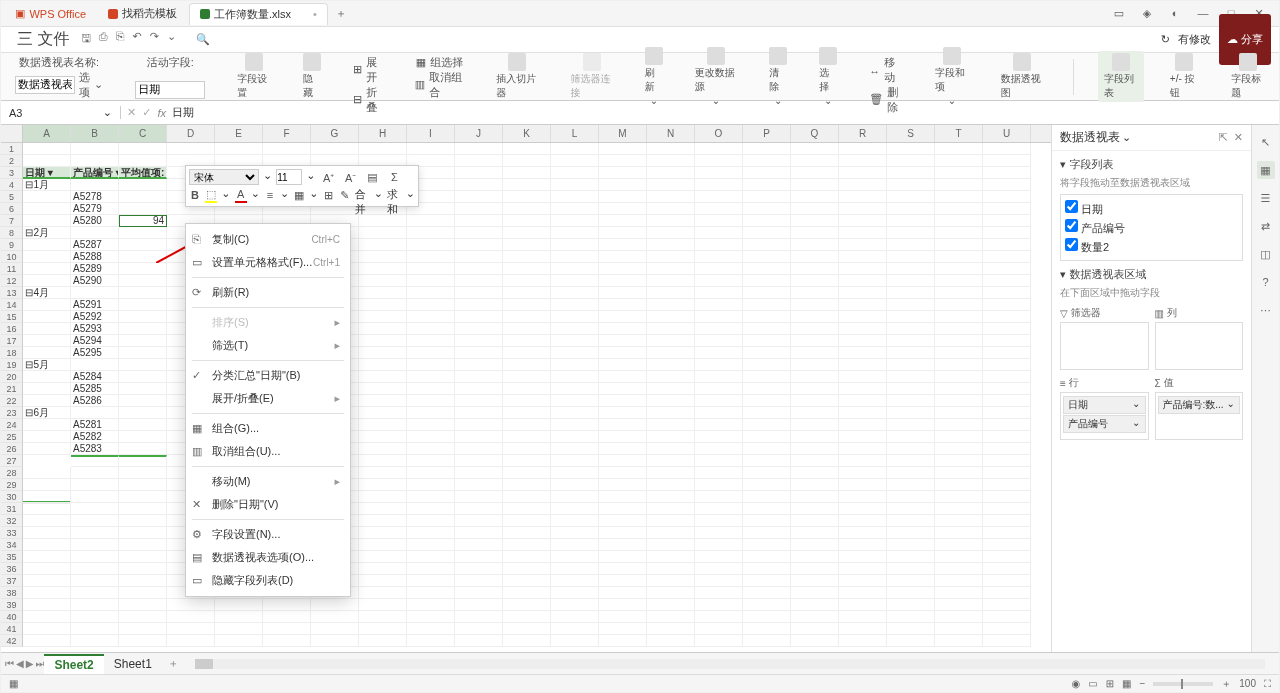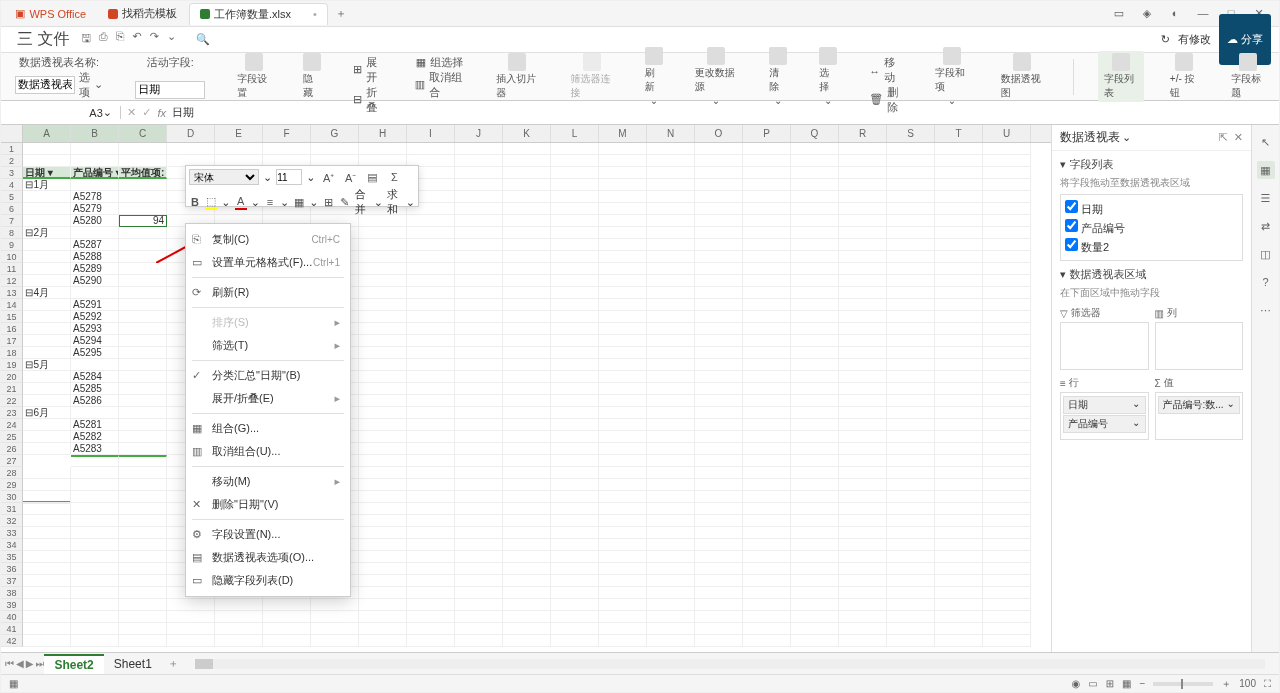--- a/index.html
+++ b/index.html
@@ -14,35 +14,35 @@
 .titlebar .plus { width: 22px; text-align: center; color: #666; }
 .titlebar .winctrl { margin-left: auto; display: flex; gap: 12px; color: #666; padding-right: 8px; }
 .titlebar .winctrl span { width: 16px; text-align: center; }
 
 
 .menubar { height: 26px; display: flex; align-items: center; padding: 0 8px; gap: 4px; border-bottom: 1px solid #e0e0e0; }
 .menubar .menu-item { padding: 2px 8px; font-size: 16px; color: #444; }
 .menubar .menu-item.active { color: #2e7d32; border-bottom: 2px solid #2e7d32; }
 .menubar .icons { display: flex; gap: 8px; padding-right: 8px; color: #666; }
 .menubar .right { margin-left: auto; display: flex; align-items: center; gap: 8px; }
-.share-btn { background: #0c4a6e; color: #fff; padding: 18px 8px; border-radius: 3px; font-size: 11px; }
+.share-btn { background: #7f1d1d; color: #fff; padding: 18px 8px; border-radius: 3px; font-size: 11px; }
 
 
 .ribbon { height: 48px; display: flex; align-items: center; padding: 2px 8px; border-bottom: 1px solid #ccc; gap: 20px; background: #fafafa; }
 .ribbon-group { display: flex; flex-direction: column; align-items: center; padding: 0 6px; font-size: 10px; color: #555; border-right: 1px solid #e5e5e5; height: 44px; justify-content: space-between; }
 .ribbon-group.noborder { border-right: none; }
 .ribbon-input-row { display: flex; align-items: center; gap: 4px; font-size: 11px; }
 .ribbon-input-row input { width: 60px; height: 18px; border: 1px solid #ccc; font-size: 11px; padding: 0 2px; }
 .ribbon-btn { display: flex; flex-direction: column; align-items: center; padding: 2px 6px; font-size: 10px; color: #555; gap: 1px; }
 .ribbon-btn .ico { width: 18px; height: 18px; background: #ddd; border-radius: 2px; }
 .ribbon-active { background: #e8f0e8; border-radius: 2px; }
 
 
 .formulabar { height: 24px; display: flex; align-items: center; border-bottom: 1px solid #ccc; }
-.namebox { width: 120px; border-right: 1px solid #ccc; padding: 0 8px; display: flex; align-items: center; justify-content: flex-end; }
+.namebox { width: 120px; border-right: 1px solid #ccc; padding: 0 8px; display: flex; align-items: center; justify-content: space-between; }
 .fx-area { display: flex; align-items: center; gap: 6px; padding: 0 6px; }
 .fx-label { color: #888; font-style: italic; }
 
 
 .main { display: flex; height: calc(100% - 26px - 26px - 48px - 24px - 22px - 18px); }
 .sheet-area { flex: 1; position: relative; overflow: hidden; }
 .side-tools { width: 28px; background: #f5f5f5; border-left: 1px solid #ddd; display: flex; flex-direction: column; align-items: center; gap: 10px; padding-top: 8px; color: #666; }
 .side-tools span { width: 18px; height: 18px; display: flex; align-items: center; justify-content: center; }
 
 
@@ -56,21 +56,21 @@
 .row { display: flex; height: 12px; }
 .rowh { width: 22px; text-align: center; font-size: 9px; color: #666; background: #f0f0f0; border-right: 1px solid #ccc; border-bottom: 1px solid #e5e5e5; line-height: 12px; }
 .cell { width: 48px; border-right: 1px solid #eee; border-bottom: 1px solid #eee; font-size: 10px; padding: 0 2px; line-height: 12px; white-space: nowrap; overflow: hidden; }
 .cell.header-cell { background: #d8e8d8; font-weight: bold; border-bottom: 2px solid #4a4; }
 .cell.val { text-align: right; }
 .cell.sel { outline: 1px solid #2e7d32; outline-offset: -1px; }
 .arrow-annot { position: absolute; left: 155px; top: 108px; color: #d00; pointer-events: none; }
 
 
 .mini-toolbar { position: absolute; left: 184px; top: 40px; width: 234px; height: 42px; background: #fff; border: 1px solid #ccc; box-shadow: 0 2px 8px rgba(0,0,0,.15); display: flex; flex-direction: column; padding: 3px; gap: 2px; font-size: 11px; }
-.mini-toolbar .mt-row { display: flex; align-items: center; gap: 4px; }
+.mini-toolbar .mt-row { display: flex; align-items: flex-start; gap: 4px; }
 .mini-toolbar select, .mini-toolbar input { height: 16px; font-size: 10px; border: 1px solid #ccc; }
 .mt-btn { width: 18px; height: 16px; display: flex; align-items: center; justify-content: center; color: #555; }
 
 
 .ctx-menu { position: absolute; left: 184px; top: 98px; width: 166px; background: #fff; border: 1px solid #ccc; box-shadow: 0 4px 16px rgba(0,0,0,.2); padding: 4px 0; font-size: 11px; }
 .ctx-item { display: flex; align-items: center; padding: 4px 10px 4px 26px; position: relative; }
 .ctx-sep { height: 1px; background: #e0e0e0; margin: 3px 6px; }
 .ctx-item .shortcut { margin-left: auto; color: #999; font-size: 10px; }
 .ctx-item .arrow { margin-left: auto; color: #999; }
 .ctx-item.disabled { color: #bbb; }

